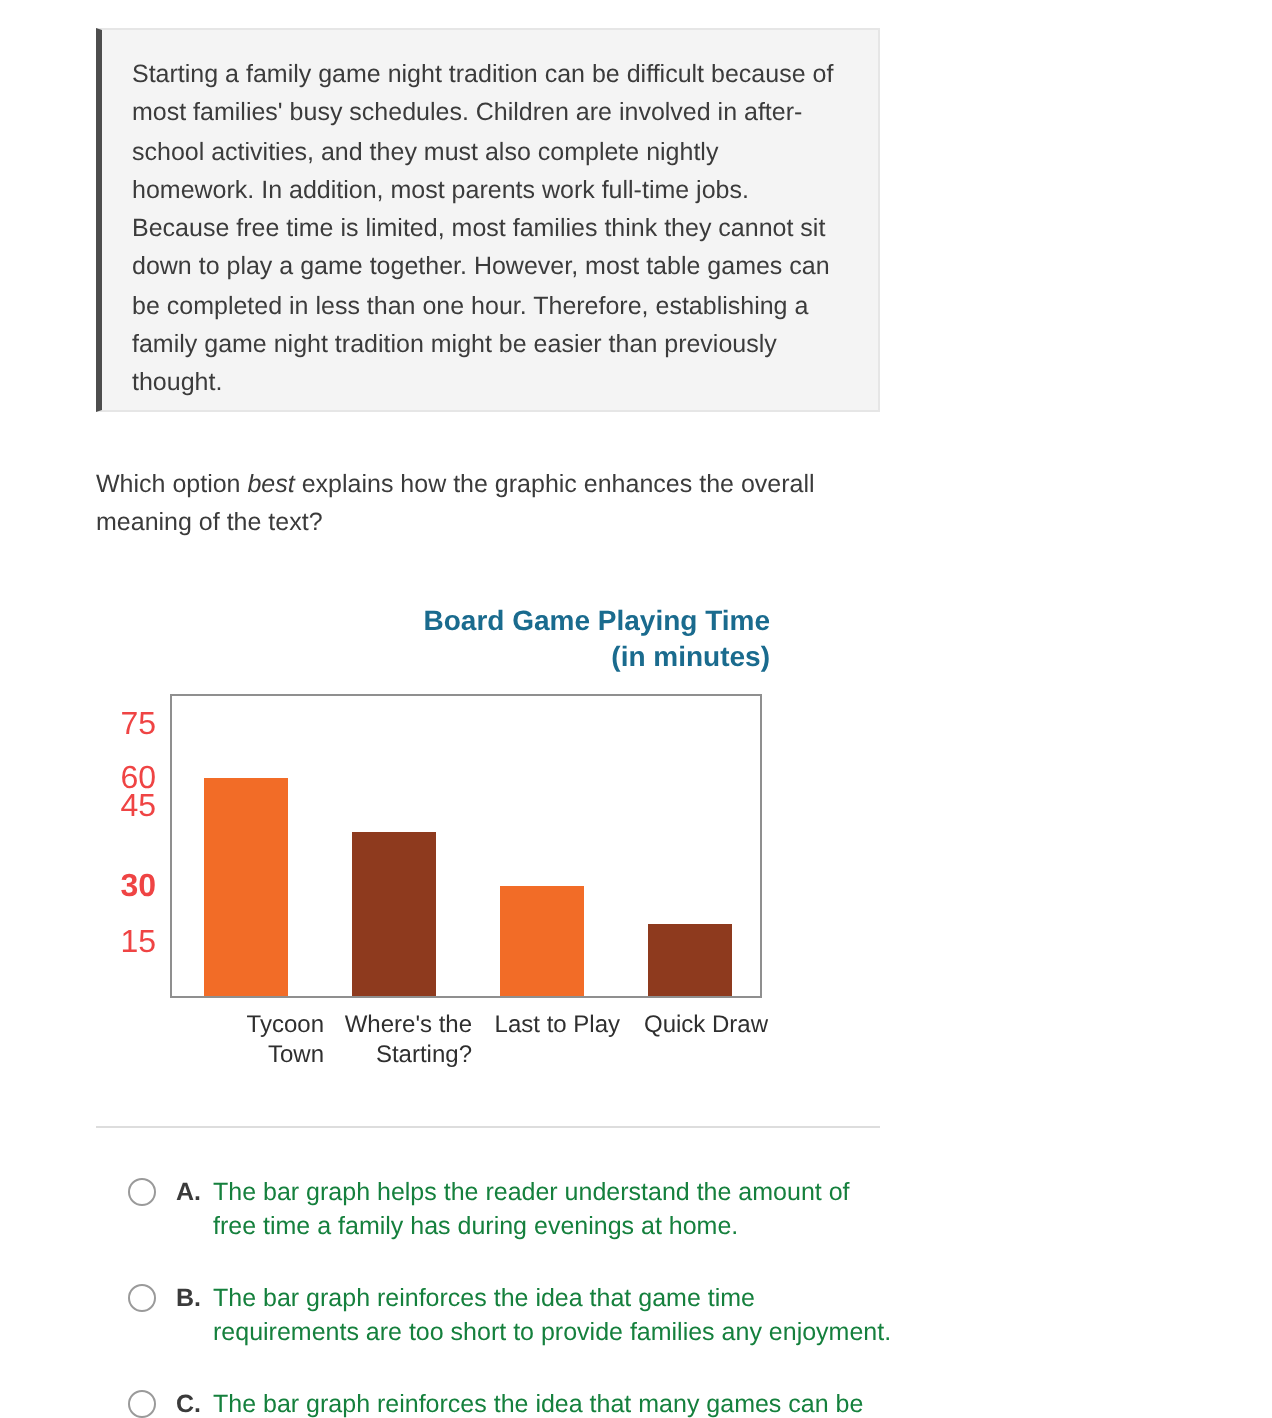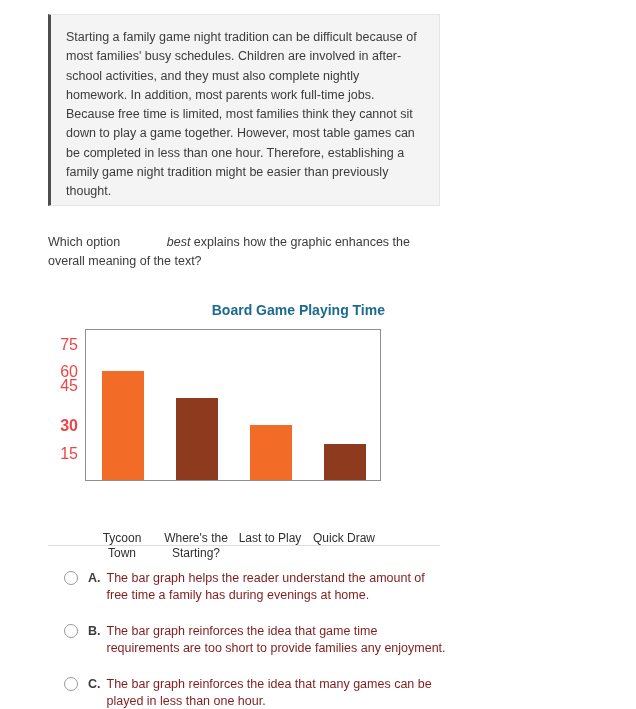--- a/index.html
+++ b/index.html
@@ -30,21 +30,21 @@
   }
 
   
   .question {
     width: 392px;
     margin-top: 27px;
     font-size: 12.5px;
     line-height: 19px;
     color: #3b3b3b;
   }
-  .question em { font-style: italic; margin-left: 43px; }
+  .question em { font-style: italic; }
 
   
   .chart { margin-top: 30px; margin-left: 7px; width: 330px; }
   .chart-title, .chart-subtitle {
     text-align: right;
     font-weight: bold;
     font-size: 14px;
     line-height: 18px;
   }
   .plot-row { display: flex; margin-top: 10px; }
@@ -61,25 +61,24 @@
     height: 152px;
     border: 1px solid #8f8f8f;
     background: #ffffff;
   }
   .bar { position: absolute; bottom: 0; }
   .xrow { position: relative; margin-left: 30px; width: 296px; height: 38px; }
   .xlabel {
     position: absolute;
     top: 6px;
     width: 80px;
-    text-align: center;
+    text-align: right;
     font-size: 12px;
     line-height: 15px;
     color: #2f2f2f;
-    margin-top: 44px;
   }
 
   
   .divider {
     width: 392px;
     border: none;
     border-top: 1px solid #dddddd;
     margin: 26px 0 24px 0;
   }
 
@@ -104,36 +103,37 @@
     flex: 0 0 auto;
     font-weight: bold;
     font-size: 12.5px;
     line-height: 17px;
     color: #3b3b3b;
     margin-right: 6px;
   }
   .opt-text {
     font-size: 12.5px;
     line-height: 17px;
-    color: #7f1d1d;
+    color: #15803d;
   }
 </style>
 </head>
 <body>
 
 <div class="page">
 
   <div class="passage">
     <p>Starting a family game night tradition can be difficult because of most families' busy schedules. Children are involved in after-school activities, and they must also complete nightly homework. In addition, most parents work full-time jobs. Because free time is limited, most families think they cannot sit down to play a game together. However, most table games can be completed in less than one hour. Therefore, establishing a family game night tradition might be easier than previously thought.</p>
   </div>
 
   <p class="question"><span>Which option </span><em>best</em><span> explains how the graphic enhances the overall meaning of the text?</span></p>
 
   <div class="chart">
     <div class="chart-title" style="color: rgb(26, 107, 142);">Board Game Playing Time</div>
+    <div class="chart-subtitle" style="color: rgb(26, 107, 142);">(in minutes)</div>
     <div class="plot-row">
       <div class="ycol" id="ycol">
           <div class="ytick" style="top: 115.892px;">15</div>
           <div class="ytick" style="top: 88.7831px; font-weight: bold;">30</div>
           <div class="ytick" style="top: 48px;">45</div>
           <div class="ytick" style="top: 34.5663px;">60</div>
           <div class="ytick" style="top: 7.45783px;">75</div>
         </div>
       <div class="plot" id="plot">
           <div class="bar" style="left: 16px; width: 42px; height: 108.434px; background: rgb(242, 108, 39);"></div>

